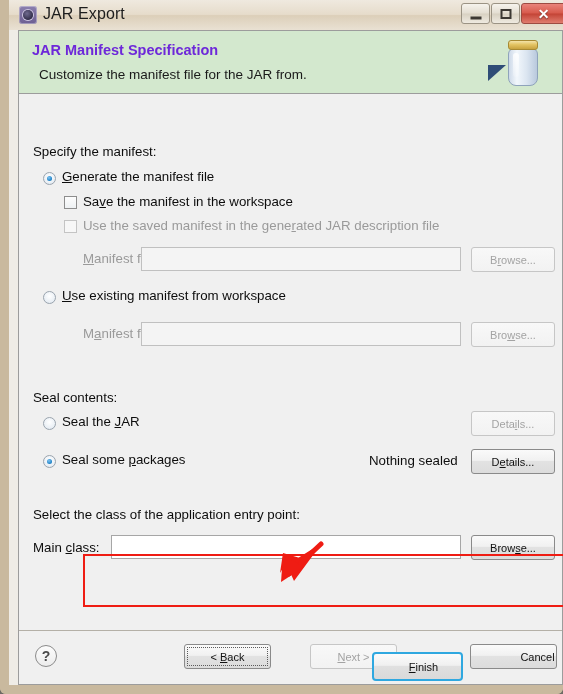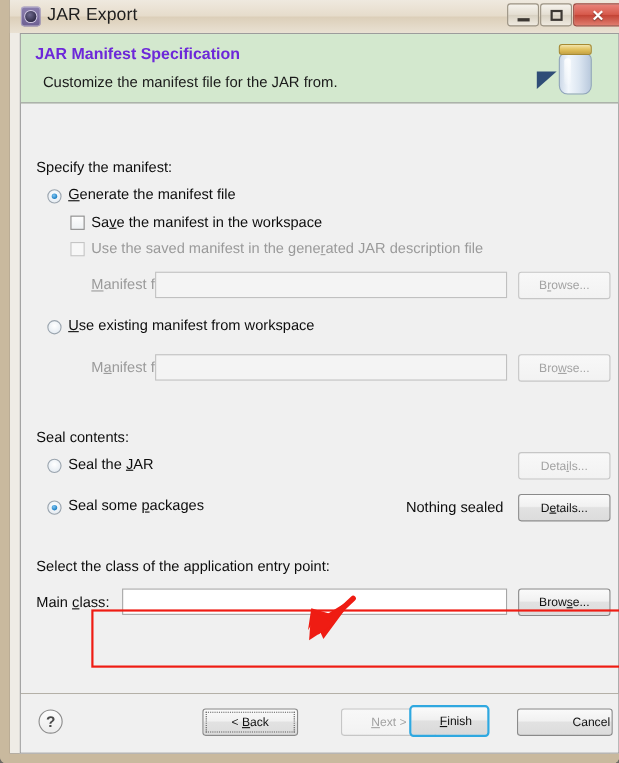--- a/index.html
+++ b/index.html
@@ -286,21 +286,21 @@
 
     <div class="sep"></div>
     <div class="bottombar">
       <div class="help-icon">?</div>
       <div class="btn focus" style="left:165px;top:13px;width:87px;align-items:center;">
           <span>&lt; <u>B</u>ack</span>
         </div>
       <div class="btn dis" style="left:255px;top:13px;width:87px;margin-left:36px;">
           <span><u>N</u>ext &gt;</span>
         </div>
-      <div class="btn default" style="left:353px;top:10px;width:73px;height:29px;padding-left:12px;">
+      <div class="btn default" style="left:353px;top:21px;width:91px;height:29px;padding-left:12px;">
           <span><u>F</u>inish</span>
         </div>
       <div class="btn" style="left:451px;top:13px;width:87px;padding-left:48px;">
           <span>Cancel</span>
         </div>
     </div>
 
   </div>
 </div>
 

